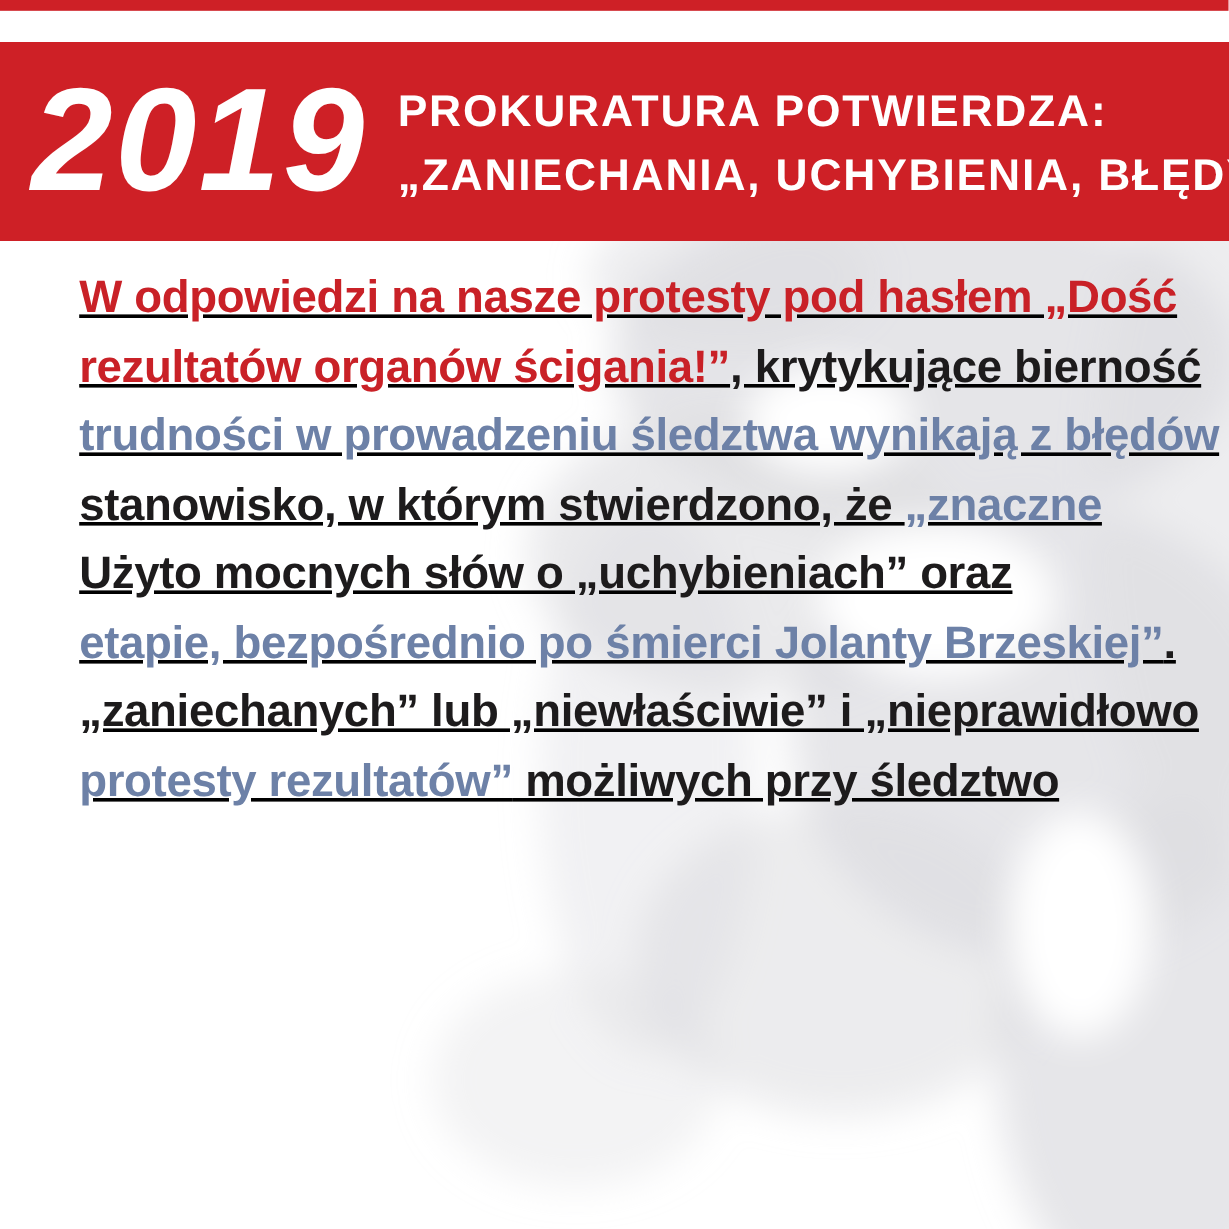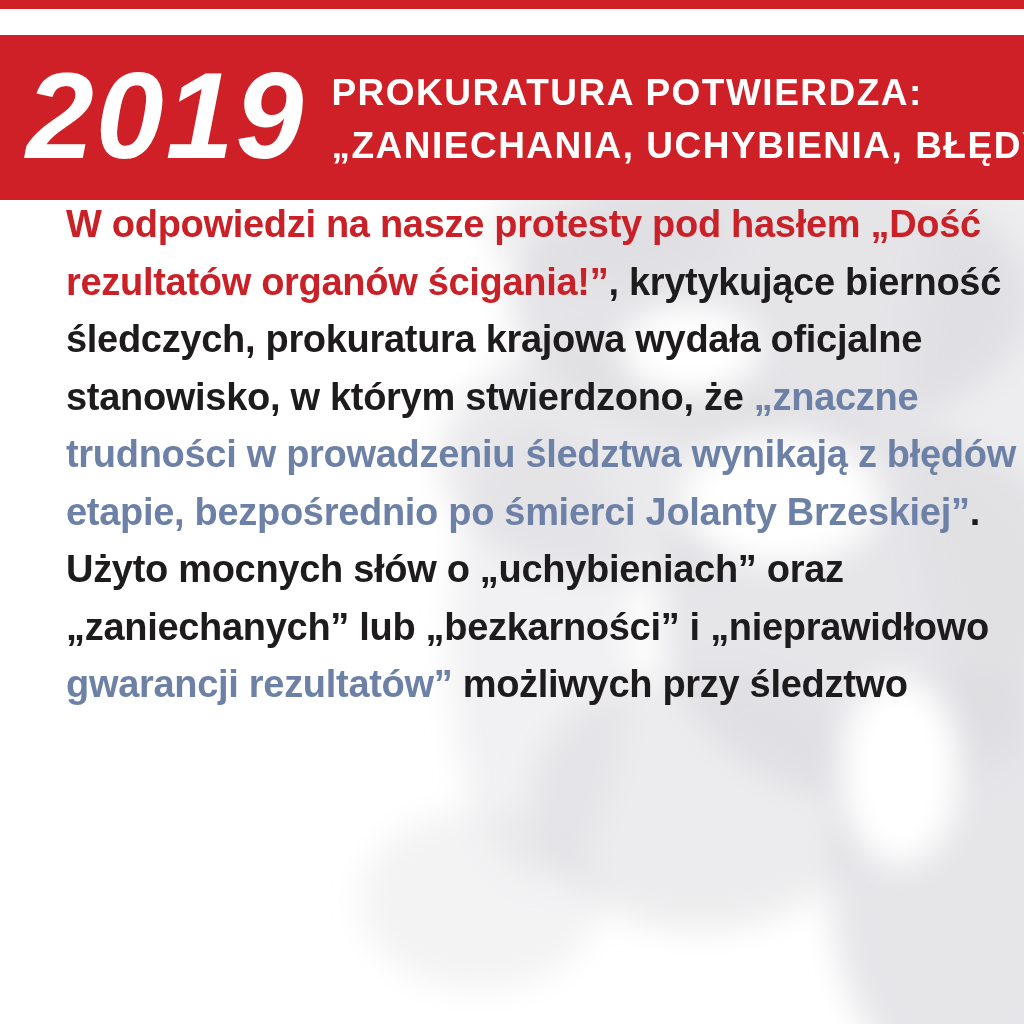--- a/index.html
+++ b/index.html
@@ -41,21 +41,21 @@
   }
   .banner-title{
     color:#ffffff;
     font-weight:700;
     font-size:37px;
     line-height:1.1;
     letter-spacing:1.5px;
     white-space:nowrap;
   }
   .body-paragraph{
-    position:absolute;left:66px;top:196px;width:910px;
+    position:absolute;left:66px;top:220px;width:910px;text-decoration:underline;
   }
   .line{
     white-space:pre;
     font-weight:700;
     font-size:38px;
     letter-spacing:-0.3px;
     line-height:57.5px;
     height:57.5px;
   }
   .seg-red{color:var(--red,#c92127);}
@@ -97,22 +97,21 @@
     <div class="year">2019</div>
     <div class="banner-titles">
       <div class="banner-title">PROKURATURA POTWIERDZA:</div>
       <div class="banner-title">„ZANIECHANIA, UCHYBIENIA, BŁĘDY”</div>
     </div>
   </div>
 
   <div class="body-paragraph">
       <div class="line"><span class="seg-red">W odpowiedzi na nasze protesty pod hasłem „Dość</span></div>
       <div class="line"><span class="seg-red">rezultatów organów ścigania!”</span><span class="seg-black">, krytykujące bierność</span></div>
-      <div class="line"><span class="seg-black">śledczych, prokuratura krajowa wydała oficjalne</span></div>
+      <div class="line"><span class="seg-blue">trudności w prowadzeniu śledztwa wynikają z błędów</span></div>
       <div class="line"><span class="seg-black">stanowisko, w którym stwierdzono, że </span><span class="seg-blue">„znaczne</span></div>
-      <div class="line"><span class="seg-blue">trudności w prowadzeniu śledztwa wynikają z błędów</span></div>
+      <div class="line"><span class="seg-black">Użyto mocnych słów o „uchybieniach” oraz</span></div>
       <div class="line"><span class="seg-blue">etapie, bezpośrednio po śmierci Jolanty Brzeskiej”</span><span class="seg-black">.</span></div>
-      <div class="line"><span class="seg-black">Użyto mocnych słów o „uchybieniach” oraz</span></div>
-      <div class="line"><span class="seg-black">„zaniechanych” lub „bezkarności” i „nieprawidłowo</span></div>
-      <div class="line"><span class="seg-blue">gwarancji rezultatów”</span><span class="seg-black"> możliwych przy śledztwo</span></div>
+      <div class="line"><span class="seg-black">„zaniechanych” lub „niewłaściwie” i „nieprawidłowo</span></div>
+      <div class="line"><span class="seg-blue">protesty rezultatów”</span><span class="seg-black"> możliwych przy śledztwo</span></div>
     </div>
 
 </div>
 
 </body></html>

